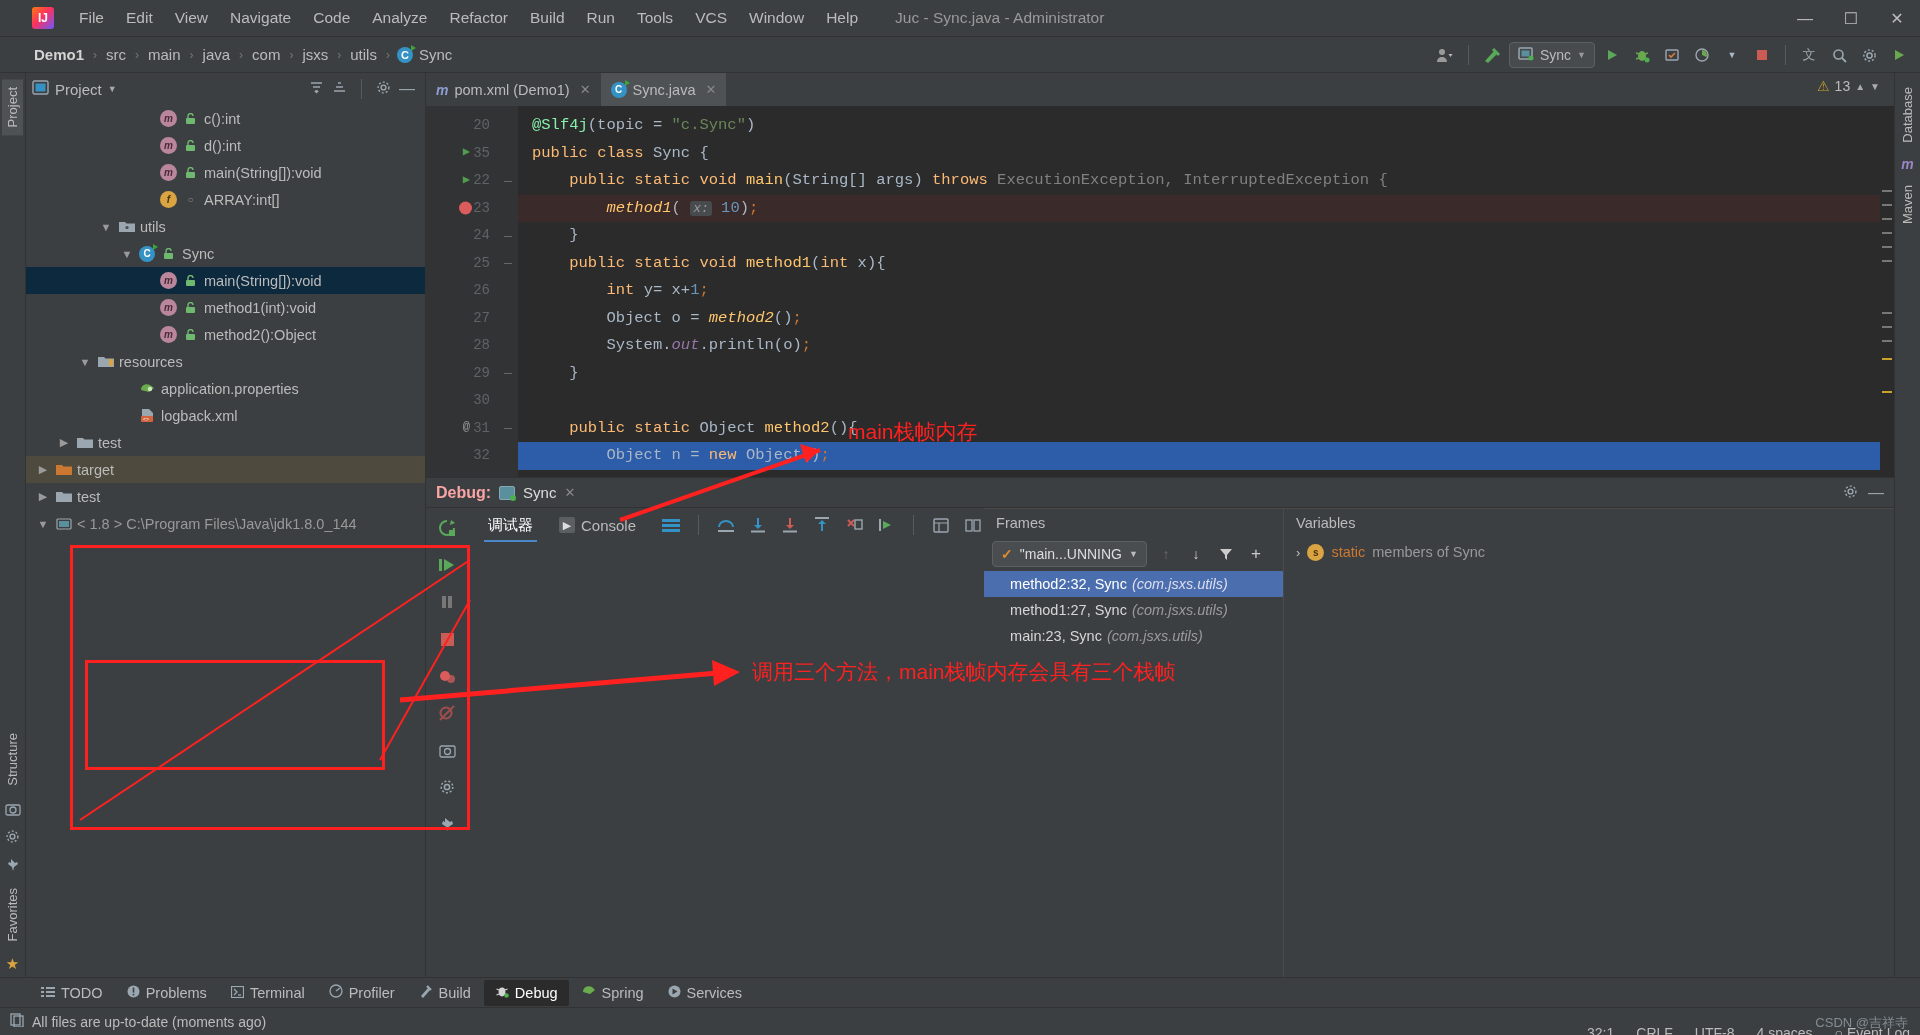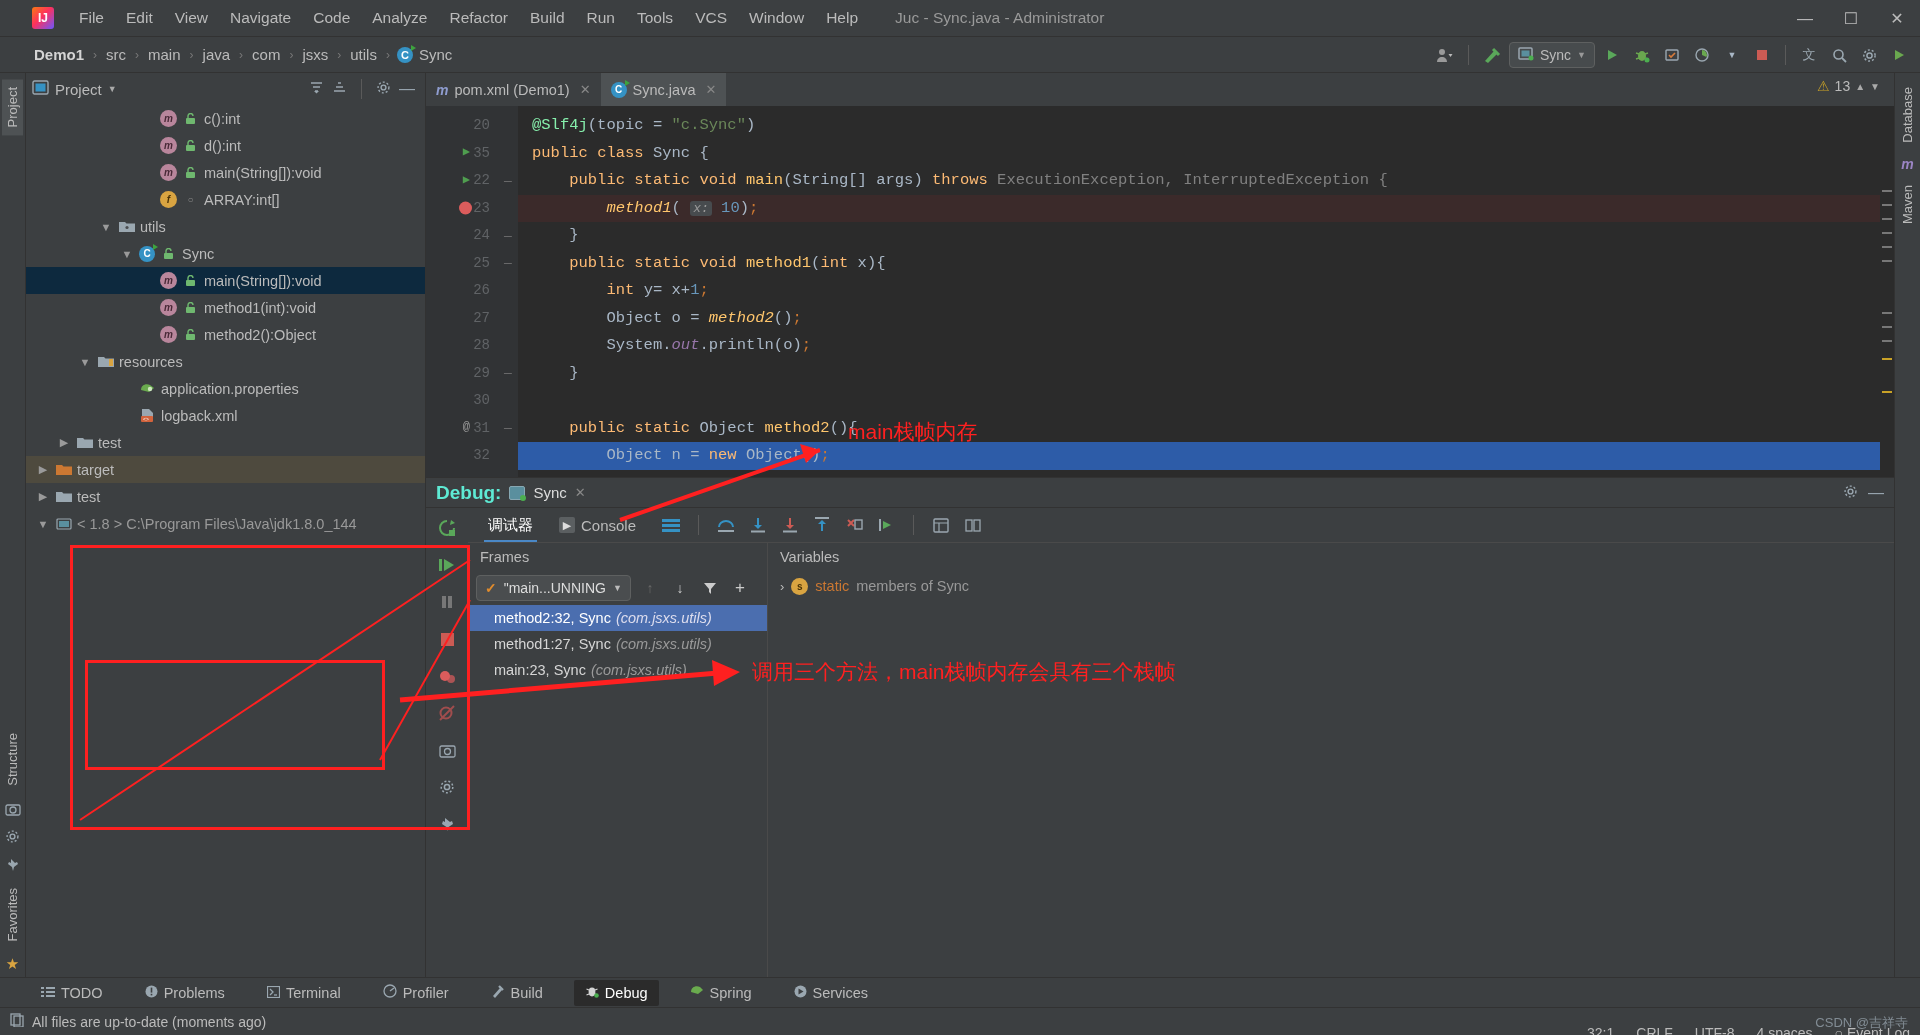--- a/index.html
+++ b/index.html
@@ -142,32 +142,32 @@
   .hintp { background:#474b4e;color:#999;border-radius:3px;padding:0 3px;font-size:13px;font-style:italic; }
   .semi { color:#cc7832; }
   .gray { color:#808080; }
 
   .scrollmark { position:absolute;right:0;top:0;width:14px;height:100%;background:#2b2b2b; }
   .smline { position:absolute;right:2px;width:10px;height:2px;background:#777; }
 
   
   .debugpanel { height:500px;flex:none;display:flex;flex-direction:column;background:#3c3f41;border-top:1px solid #323232; }
   .dp-head { height:30px;display:flex;align-items:center;padding:0 10px;gap:8px;background:#3c3f41;border-bottom:1px solid #323232;flex:none; }
-  .dp-title { font-size:19px;color:#5eead4;font-weight:bold; }
+  .dp-title { font-size:16px;color:#fca5a5;font-weight:bold; }
   .dp-runicon { width:16px;height:14px;background:#5a8f9e;border:1px solid #87a8b3;border-radius:2px;position:relative; }
   .dp-runicon::after{content:"";position:absolute;right:-2px;bottom:-2px;width:6px;height:6px;border-radius:50%;background:#4caf50;}
   .dp-head-right{margin-left:auto;display:flex;gap:10px;align-items:center;}
 
   .dp-body { flex:1;display:flex;min-height:0; }
   .dp-leftbar {
     width:42px;background:#3c3f41;flex:none;display:flex;flex-direction:column;align-items:center;padding-top:6px;gap:9px;
   }
   .dbtn { width:28px;height:28px;display:flex;align-items:center;justify-content:center;font-size:15px;cursor:pointer;border-radius:3px; }
 
-  .dp-main { flex:1;display:flex;flex-direction:column;min-width:0;min-height:0; }
+  .dp-main { flex:1;display:flex;min-width:0;min-height:0; }
   .dp-tabs { height:34px;display:flex;align-items:center;gap:2px;padding-left:8px;flex:none;position:relative; }
   .dtab { height:34px;display:flex;align-items:center;gap:6px;padding:0 12px;font-size:15px;color:#bbb;cursor:pointer;position:relative; }
   .dtab.active { color:#fff; }
   .dtab.active::after{content:"";position:absolute;left:8px;right:8px;bottom:0;height:2px;background:#4a88c7;}
   .dtab-ico { width:16px;height:16px;display:flex;align-items:center;justify-content:center;font-size:11px;background:#5b5f61;border-radius:2px;color:#ddd; }
   .dp-tools { display:flex;align-items:center;gap:10px;margin-left:10px; }
   .tool-ico { width:22px;height:22px;display:flex;align-items:center;justify-content:center;cursor:pointer;font-size:14px; }
 
   .dp-cols { flex:1;display:flex;min-height:0;border-top:1px solid #4a4a4a; }
   .framescol { width:300px;flex:none;display:flex;flex-direction:column;border-right:1px solid #4a4a4a;min-height:0; }
@@ -185,21 +185,21 @@
   .framerow.sel .frameloc { color:#dde; }
 
   .varscol { flex:1;display:flex;flex-direction:column;min-width:0;min-height:0; }
   .varrow { height:30px;display:flex;align-items:center;gap:7px;padding:0 12px;font-size:14.5px; }
   .var-s { width:17px;height:17px;border-radius:50%;background:#d9a441;color:#4a3206;font-size:10px;font-weight:bold;display:flex;align-items:center;justify-content:center; }
   .varstatic { color:#cc7832; }
   .vardim { color:#999; }
 
   
   .bottomtabs {
-    height:30px;background:#3c3f41;display:flex;align-items:center;gap:20px;padding-left:30px;
+    height:30px;background:#3c3f41;display:flex;align-items:center;gap:2px;padding-left:30px;
     border-top:1px solid #323232;flex:none;
   }
   .btab { height:26px;display:flex;align-items:center;gap:6px;padding:0 11px;font-size:14.5px;color:#bbb;cursor:pointer;border-radius:2px; }
   .btab.active { background:#2b2b2b;color:#fff; }
 
   .statusbar {
     height:28px;background:#3c3f41;display:flex;align-items:center;padding:0 10px;gap:8px;
     border-top:1px solid #323232;flex:none;font-size:14px;color:#bbb;position:relative;
   }
   .sb-right { margin-left:auto;display:flex;align-items:center;gap:22px;margin-top:23px; }

